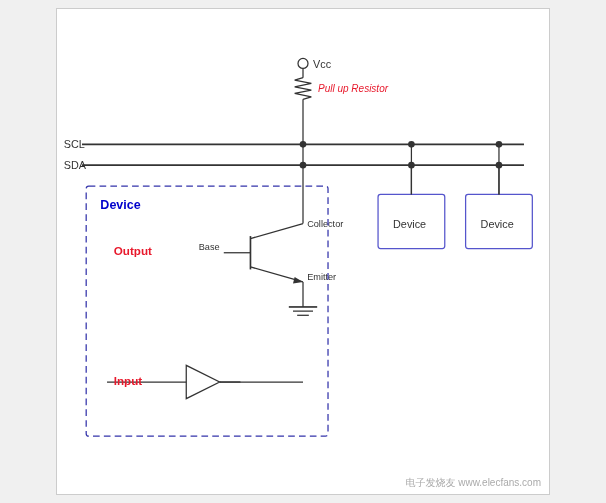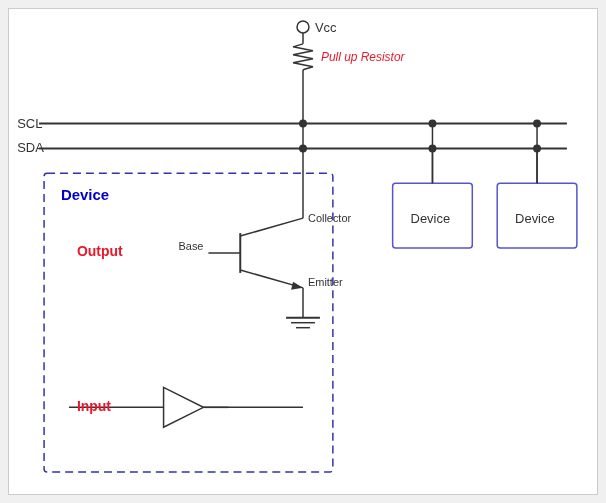--- a/index.html
+++ b/index.html
@@ -6,21 +6,21 @@
     body {
       width: 606px;
       height: 503px;
       background: #f0f0f0;
       display: flex;
       align-items: center;
       justify-content: center;
       font-family: Arial, sans-serif;
     }
     .diagram-container {
-      width: 590px;
+      width: 494px;
       height: 487px;
       background: white;
       border: 1px solid #ccc;
       position: relative;
       overflow: hidden;
     }
     svg {
       width: 100%;
       height: 100%;
     }
@@ -113,13 +113,14 @@
     <circle cx="425" cy="140" r="4" fill="#333"></circle>
 
     <line x1="530" y1="115" x2="530" y2="175" stroke="#333" stroke-width="1.5"></line>
     <circle cx="530" cy="115" r="4" fill="#333"></circle>
 
     <line x1="530" y1="140" x2="530" y2="175" stroke="#333" stroke-width="1.5"></line>
     <circle cx="530" cy="140" r="4" fill="#333"></circle>
 
   </svg>
   
+  <div class="watermark">电子发烧友 www.elecfans.com</div>
 </div>
 
 </body></html>

